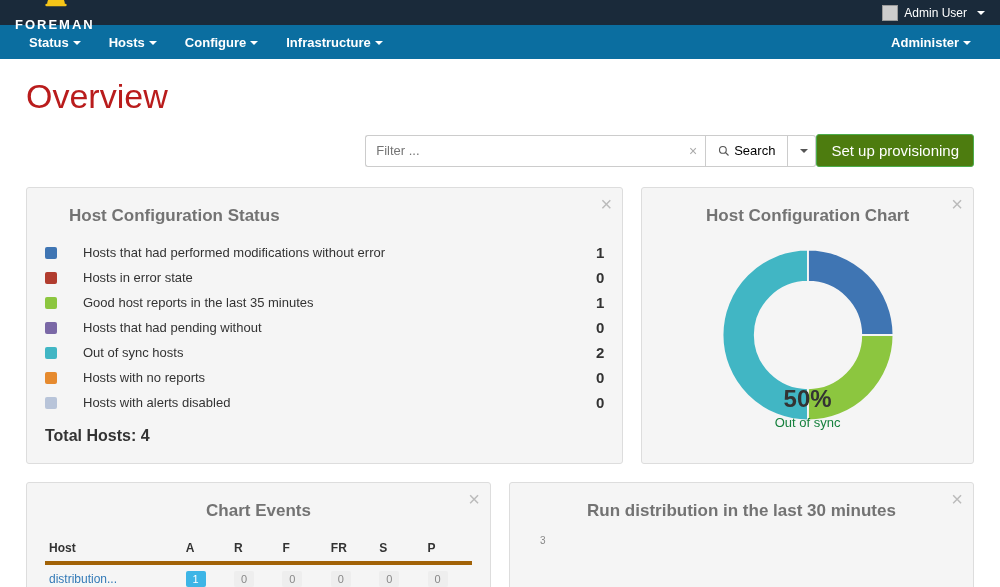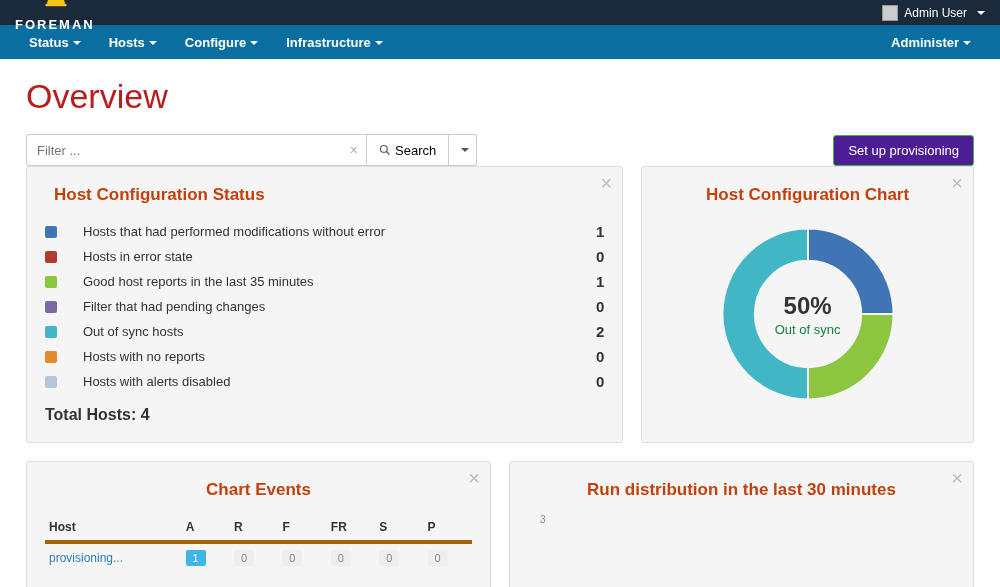--- a/index.html
+++ b/index.html
@@ -10,44 +10,44 @@
   .brand-icon svg { display: block; }
   .brand-text { font-weight: bold; letter-spacing: 2px; font-size: 13px; }
   .user-area { display: flex; align-items: center; gap: 6px; font-size: 12px; cursor: pointer; }
   .avatar { width: 16px; height: 16px; background: #ccc; border: 1px solid #999; }
   .caret { display:inline-block; width:0; height:0; border-left:4px solid transparent; border-right:4px solid transparent; border-top:4px solid currentColor; margin-left:4px; vertical-align: middle; }
   .navbar { background: #0b6ea0; color: #fff; height: 34px; display: flex; align-items: center; justify-content: space-between; padding: 0 15px; }
   .nav-left, .nav-right { display: flex; gap: 0; }
   .nav-item { padding: 8px 14px; font-size: 13px; font-weight: 600; cursor: pointer; }
   .page { padding: 18px 26px; }
   h1.page-title { font-size: 34px; font-weight: 400; color: #b91c1c; margin-bottom: 18px; }
-  .toolbar { display: flex; align-items: center; justify-content: space-between; }
+  .toolbar { display: flex; align-items: center; justify-content: flex-end; margin-bottom: 20px; }
   .toolbar-left { display: flex; }
   .filter-input { width: 340px; height: 32px; border: 1px solid #ccc; border-right: none; border-radius: 3px 0 0 3px; padding: 0 24px 0 10px; font-size: 13px; color: #777; position: relative; }
   .filter-wrap { position: relative; }
   .clear-x { position: absolute; right: 8px; top: 50%; transform: translateY(-50%); color: #aaa; cursor: pointer; font-size: 14px; }
   .search-btn { height: 32px; border: 1px solid #ccc; background: #fff; padding: 0 12px; font-size: 13px; cursor: pointer; display: flex; align-items: center; gap: 4px; }
   .caret-btn { height: 32px; width: 28px; border: 1px solid #ccc; border-left:none; background: #fff; border-radius: 0 3px 3px 0; cursor: pointer; display: flex; align-items: center; justify-content: center;}
-  .btn-green { background: #4c1d95; color: #fff; border: 1px solid #4cae4c; padding: 7px 14px; border-radius: 3px; font-size: 13px; cursor: pointer; }
+  .btn-green { background: #4d7c0f; color: #fff; border: 1px solid #4cae4c; padding: 7px 14px; border-radius: 3px; font-size: 15px; cursor: pointer; }
   .panels-row { display: flex; gap: 18px; }
   .panel { background: #f5f5f5; border: 1px solid #ddd; border-radius: 3px; padding: 14px 18px 18px; position: relative; }
   .panel-close { position: absolute; top: 6px; right: 10px; color: #bbb; font-size: 20px; cursor: pointer; line-height: 1; }
-  .panel-title { font-size: 17px; font-weight: 600; color: #c2410c; text-align: left; margin: 4px 0 14px 9px; }
+  .panel-title { font-size: 17px; font-weight: 600; color: #737373; text-align: left; margin: 4px 0 14px 24px; }
   .panel-title.center { text-align: center; margin-left: 0; }
   .panel-left { flex: 0 0 63%; }
   .panel-right { flex: 1; }
   .status-list { list-style: none; }
   .status-list li { display: flex; align-items: center; padding: 4px 0; font-size: 13px; gap: 20px; }
   .swatch { width: 12px; height: 12px; border-radius: 2px; margin-right: 6px; flex-shrink: 0; }
   .status-label { flex: 1; }
   .status-count { font-weight: 700; font-size: 15px; }
   .total-row { text-align: left; font-size: 16px; font-weight: 700; margin-top: 12px; }
   .donut-wrap { display: flex; justify-content: center; }
   .donut { position: relative; width: 190px; height: 190px; }
-  .donut-center { position: absolute; inset: 0; display: flex; flex-direction: column; align-items: center; justify-content: center; }
+  .donut-center { position: absolute; inset: 0; display: flex; flex-direction: column; align-items: center; justify-content: flex-end; }
   .donut-pct { font-size: 24px; font-weight: 600; }
   .donut-label { font-size: 13px; color: #15803d; margin-top: 2px; }
   .panels-row2 { display: flex; gap: 18px; margin-top: 18px; }
   .panel-half { flex: 1; }
   .events-table { width: 100%; border-collapse: collapse; font-size: 12px; }
   .events-table th { text-align: left; padding: 6px 4px; border-bottom: 4px solid #a16207; font-weight: 700; }
   .events-table td { padding: 6px 4px; }
   .link { color: #337ab7; cursor: pointer; }
   .badge { display: inline-block; min-width: 20px; padding: 2px 6px; border-radius: 2px; text-align: center; font-size: 11px; background: #eee; color: #888; }
   .badge.active { background: #3db5e6; color: #fff; }
@@ -125,21 +125,21 @@
     <span class="status-label">Hosts in error state</span>
     <span class="status-count">0</span>
           </li>
           <li>
             <span class="swatch" style="background:#8cc63f"></span>
     <span class="status-label">Good host reports in the last 35 minutes</span>
     <span class="status-count">1</span>
           </li>
           <li>
             <span class="swatch" style="background:#7a68a6"></span>
-    <span class="status-label">Filter that had pending changes</span>
+    <span class="status-label">Hosts that had pending without</span>
     <span class="status-count">0</span>
           </li>
           <li>
             <span class="swatch" style="background:#41b6c4"></span>
     <span class="status-label">Out of sync hosts</span>
     <span class="status-count">2</span>
           </li>
           <li>
             <span class="swatch" style="background:#e68a2e"></span>
     <span class="status-label">Hosts with no reports</span>
@@ -189,21 +189,21 @@
               <th>A</th>
               <th>R</th>
               <th>F</th>
               <th>FR</th>
               <th>S</th>
               <th>P</th>
             </tr>
           </thead>
         <tbody id="events-body">
             <tr>
-              <td><span class="link">provisioning...</span></td>
+              <td><span class="link">distribution...</span></td>
               <td><span class="badge active">1</span></td>
               <td><span class="badge ">0</span></td>
               <td><span class="badge ">0</span></td>
               <td><span class="badge ">0</span></td>
               <td><span class="badge ">0</span></td>
               <td><span class="badge ">0</span></td>
             </tr>
           </tbody>
       </table>
     </div>

